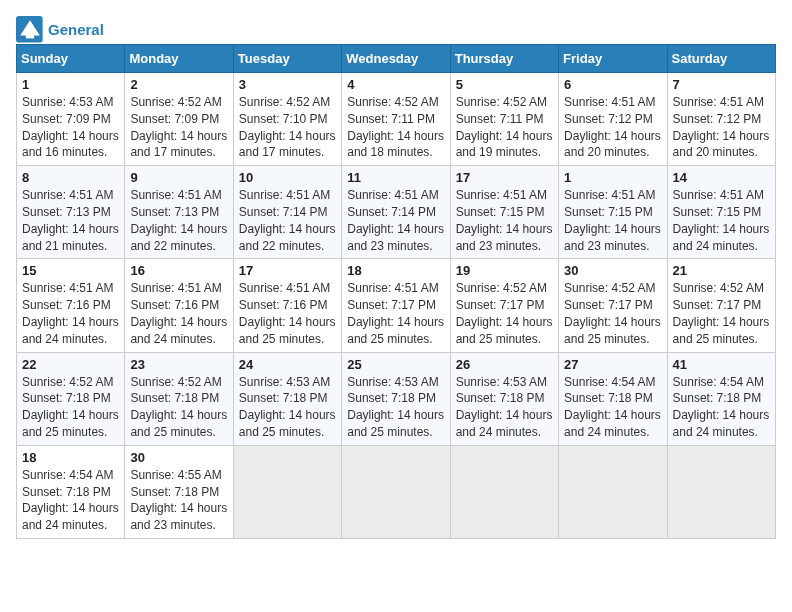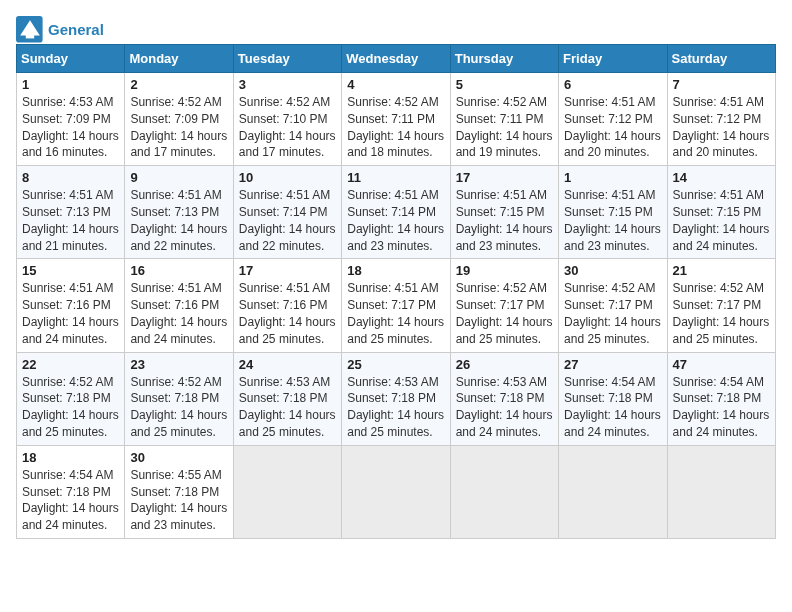--- a/index.html
+++ b/index.html
@@ -228,21 +228,21 @@
         </td>
         <td>
           <span class="day-num">26</span>
           <div class="cell-text">Sunrise: 4:53 AM<br>Sunset: 7:18 PM<br>Daylight: 14 hours<br>and 24 minutes.</div>
         </td>
         <td>
           <span class="day-num">27</span>
           <div class="cell-text">Sunrise: 4:54 AM<br>Sunset: 7:18 PM<br>Daylight: 14 hours<br>and 24 minutes.</div>
         </td>
         <td>
-          <span class="day-num">47</span>
+          <span class="day-num">41</span>
           <div class="cell-text">Sunrise: 4:54 AM<br>Sunset: 7:18 PM<br>Daylight: 14 hours<br>and 24 minutes.</div>
         </td>
       </tr>
       <tr>
         <td>
           <span class="day-num">18</span>
           <div class="cell-text">Sunrise: 4:54 AM<br>Sunset: 7:18 PM<br>Daylight: 14 hours<br>and 24 minutes.</div>
         </td>
         <td>
           <span class="day-num">30</span>

